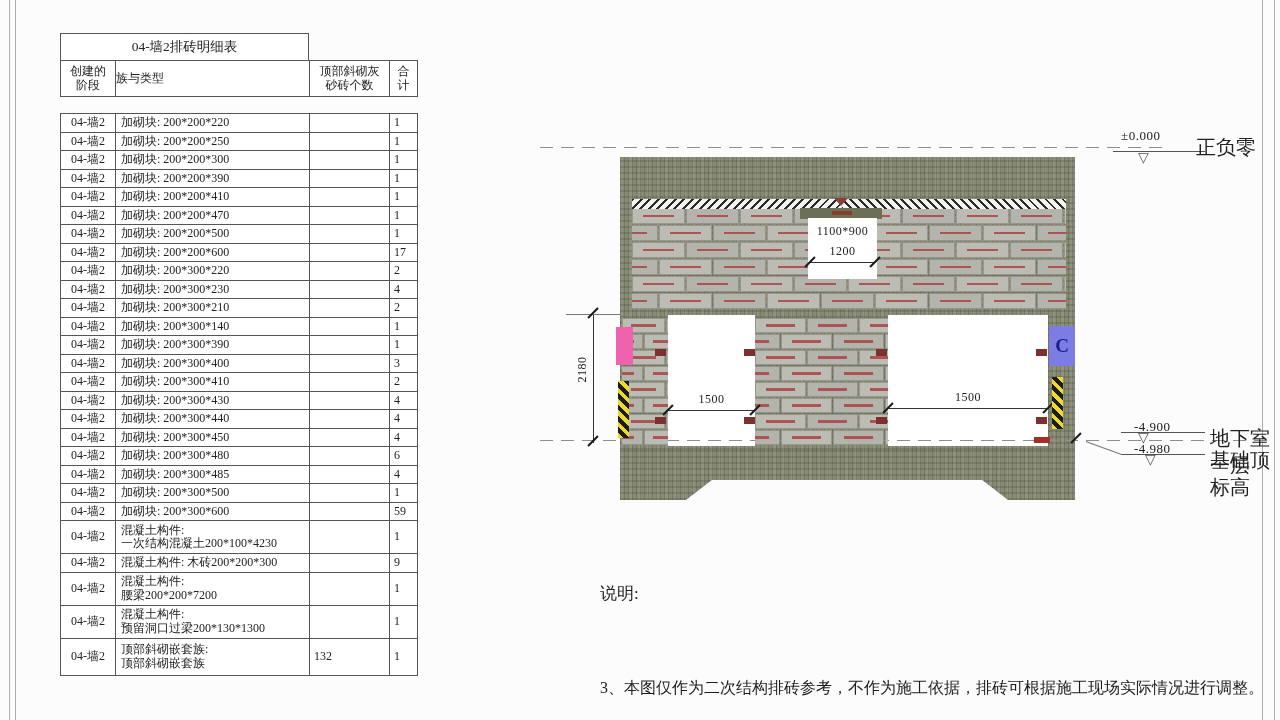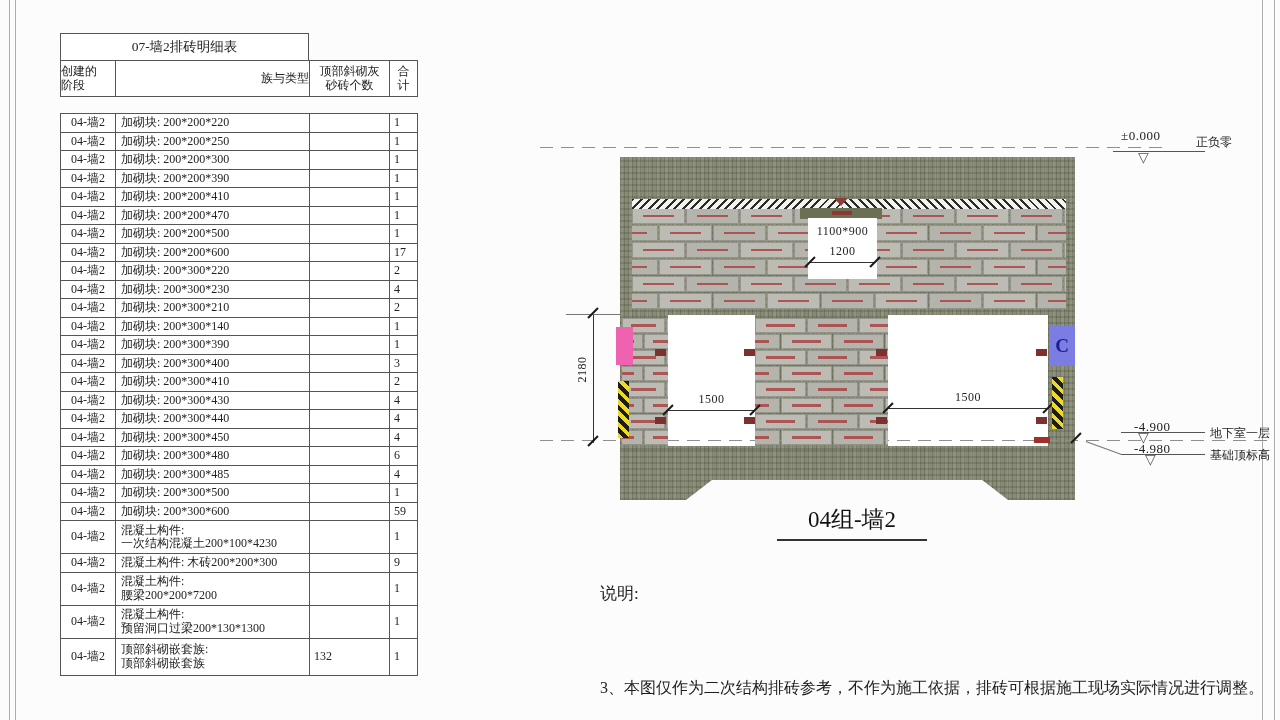--- a/index.html
+++ b/index.html
@@ -13,66 +13,66 @@
   #sched-title{position:absolute;left:60px;top:33px;width:249px;height:28px;
     border:1px solid #555;display:flex;align-items:center;justify-content:center;
     font-size:13.5px;background:#fff}
   table.sched{position:absolute;border-collapse:collapse;table-layout:fixed;background:#fff}
   table.sched td{border:1px solid #555;font-size:12px;line-height:13.5px;
     vertical-align:middle;overflow:hidden;white-space:nowrap}
   td.c0{width:55px;text-align:center}
   td.c1{width:194px;padding-left:5px}
   td.c2{width:80px;padding-left:4px}
   td.c3{width:28px;padding-left:4px}
-  #head-tbl td{height:36px;text-align:left;padding:0}
+  #head-tbl td{height:36px;text-align:center;padding:0}
 
   
   .concrete{background-color:#878b76;
     background-image:
       repeating-linear-gradient(90deg, rgba(45,52,36,.20) 0 1px, transparent 1px 4px),
       repeating-linear-gradient(0deg, rgba(30,36,24,.16) 0 2px, transparent 2px 6px),
       repeating-linear-gradient(90deg, rgba(222,226,200,.10) 0 3px, transparent 3px 9px);}
   .dashline{position:absolute;height:1px;
     background:repeating-linear-gradient(90deg,#8f8f8f 0 13px,transparent 13px 21px)}
   .sline{position:absolute;height:1px;background:#555}
   .dimline{position:absolute;height:1px;background:#333}
   .dimv{position:absolute;width:1px;background:#333}
   .tick{position:absolute;width:14px;height:2px;background:#1a1a1a;transform:rotate(-45deg)}
   .lvltri{position:absolute;font-family:"DejaVu Sans",sans-serif;font-size:14px;
     line-height:14px;color:#555}
   .cadnum{position:absolute;font-size:13px;color:#222;letter-spacing:.5px}
-  .cadlbl{position:absolute;font-size:12px;color:#222}
+  .cadlbl{position:absolute;font-size:20px;color:#222}
   .brickfield{position:absolute;overflow:hidden}
   .brick{position:absolute;background:#bcbbb4;box-shadow:inset 0 0 0 1px rgba(120,122,108,.55);
     display:flex;align-items:center;justify-content:center}
   .bmark{width:58%;height:2.5px;background:#a84444;opacity:.85}
   .hatchL{position:absolute;background:repeating-linear-gradient(135deg,#2a2a2a 0 2px,#f3f3f0 2px 6px)}
   .hatchR{position:absolute;background:repeating-linear-gradient(45deg,#2a2a2a 0 2px,#f3f3f0 2px 6px)}
   .wood{position:absolute;width:11px;height:7px;background:#7c3030}
   .open-white{position:absolute;background:#ffffff}
   .note-line{position:absolute;font-size:16px;color:#1d1d1d;white-space:nowrap}
 </style>
 </head>
 <body>
 
 <div class="vborder" style="left:9px"></div>
 <div class="vborder" style="left:15px"></div>
 <div class="vborder" style="left:1262px"></div>
 <div class="vborder" style="left:1274px"></div>
 
-<div id="sched-title">07-墙2排砖明细表</div>
+<div id="sched-title">04-墙2排砖明细表</div>
 
 <table class="sched" id="head-tbl" style="left:60px;top:60px">
   <tbody>
       <tr>
     <td class="c0">
       <div>创建的</div>
       <div>阶段</div>
     </td>
-    <td class="c1" style="text-align:right">
+    <td class="c1" style="text-align:left">
       <div>族与类型</div>
     </td>
     <td class="c2" style="text-align:center">
       <div>顶部斜砌灰</div>
       <div>砂砖个数</div>
     </td>
     <td class="c3" style="text-align:center;padding:0">
       <div>合</div>
       <div>计</div>
     </td>
@@ -649,17 +649,16 @@
   <div class="sline" style="left:1121px;top:432px;width:84px"></div>
   <div class="lvltri" style="left:1138px;top:430px">▽</div>
   <div class="cadlbl" style="left:1210px;top:425px">地下室一层</div>
 
   <div class="cadnum" style="left:1134px;top:441px">-4.980</div>
   <div class="sline" style="left:1121px;top:454px;width:84px"></div>
   <div class="lvltri" style="left:1145px;top:452px">▽</div>
   <div class="cadlbl" style="left:1210px;top:447px">基础顶标高</div>
   <div class="abs" style="left:1086px;top:441px;width:38px;height:1px;background:#777;transform:rotate(20deg);transform-origin:0 0"></div>
 
-  <div class="abs" style="left:777px;top:504px;width:150px;text-align:center;font-size:23px;color:#111;border-bottom:2px solid #333;padding-bottom:4px">04组-墙2</div>
 
   <div class="note-line" style="left:600px;top:582px;font-size:17px">说明:</div>
   <div class="note-line" style="left:600px;top:678px">3、本图仅作为二次结构排砖参考，不作为施工依据，排砖可根据施工现场实际情况进行调整。</div>
 </div>
 
 </body></html>

